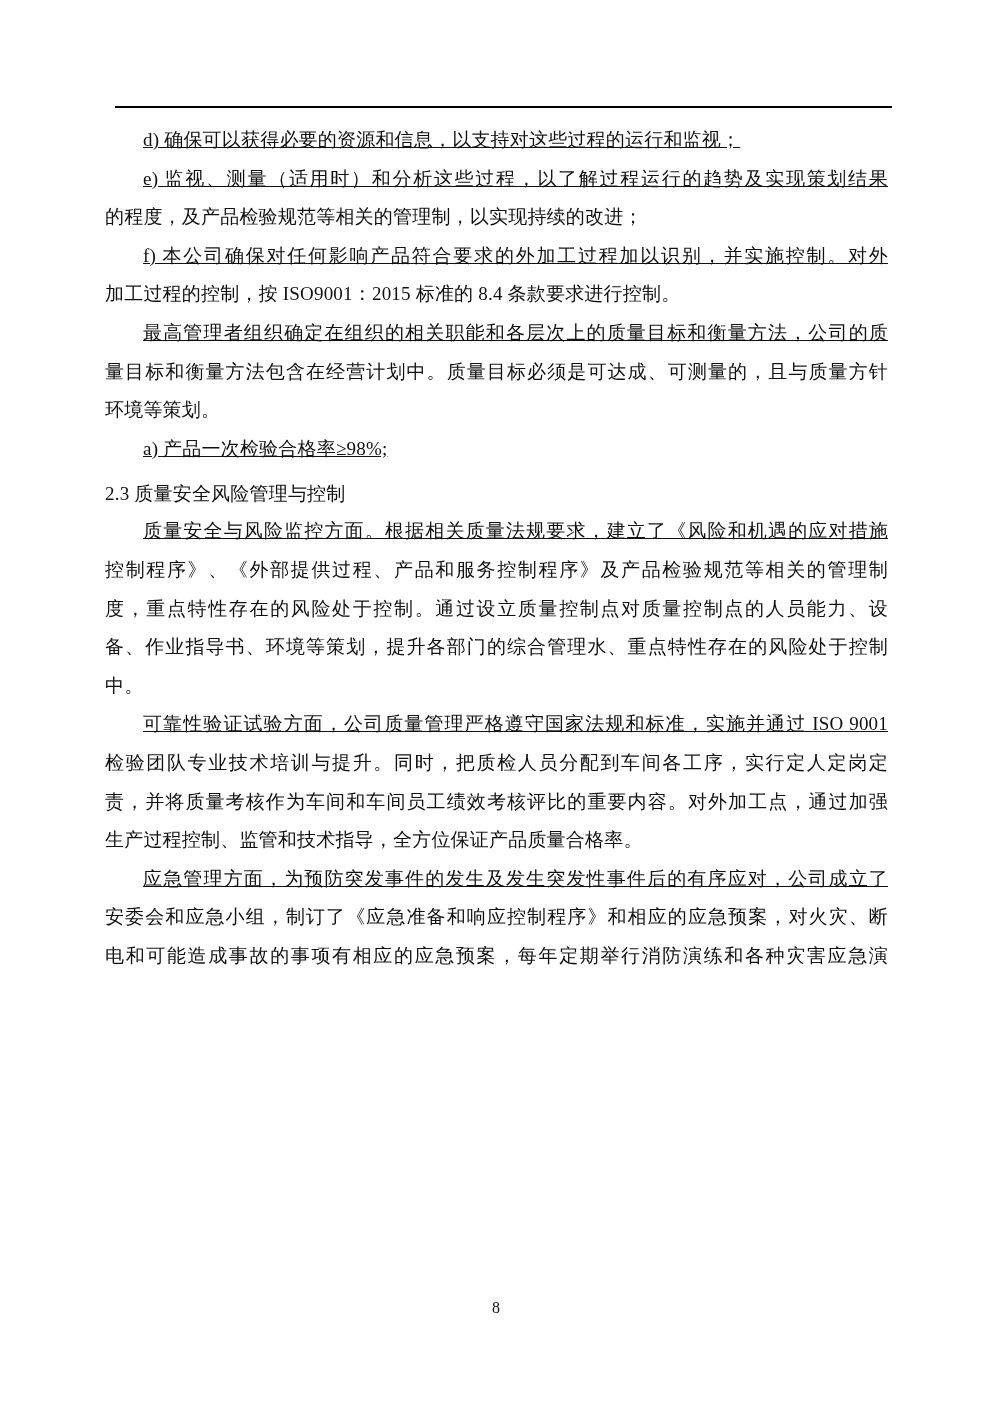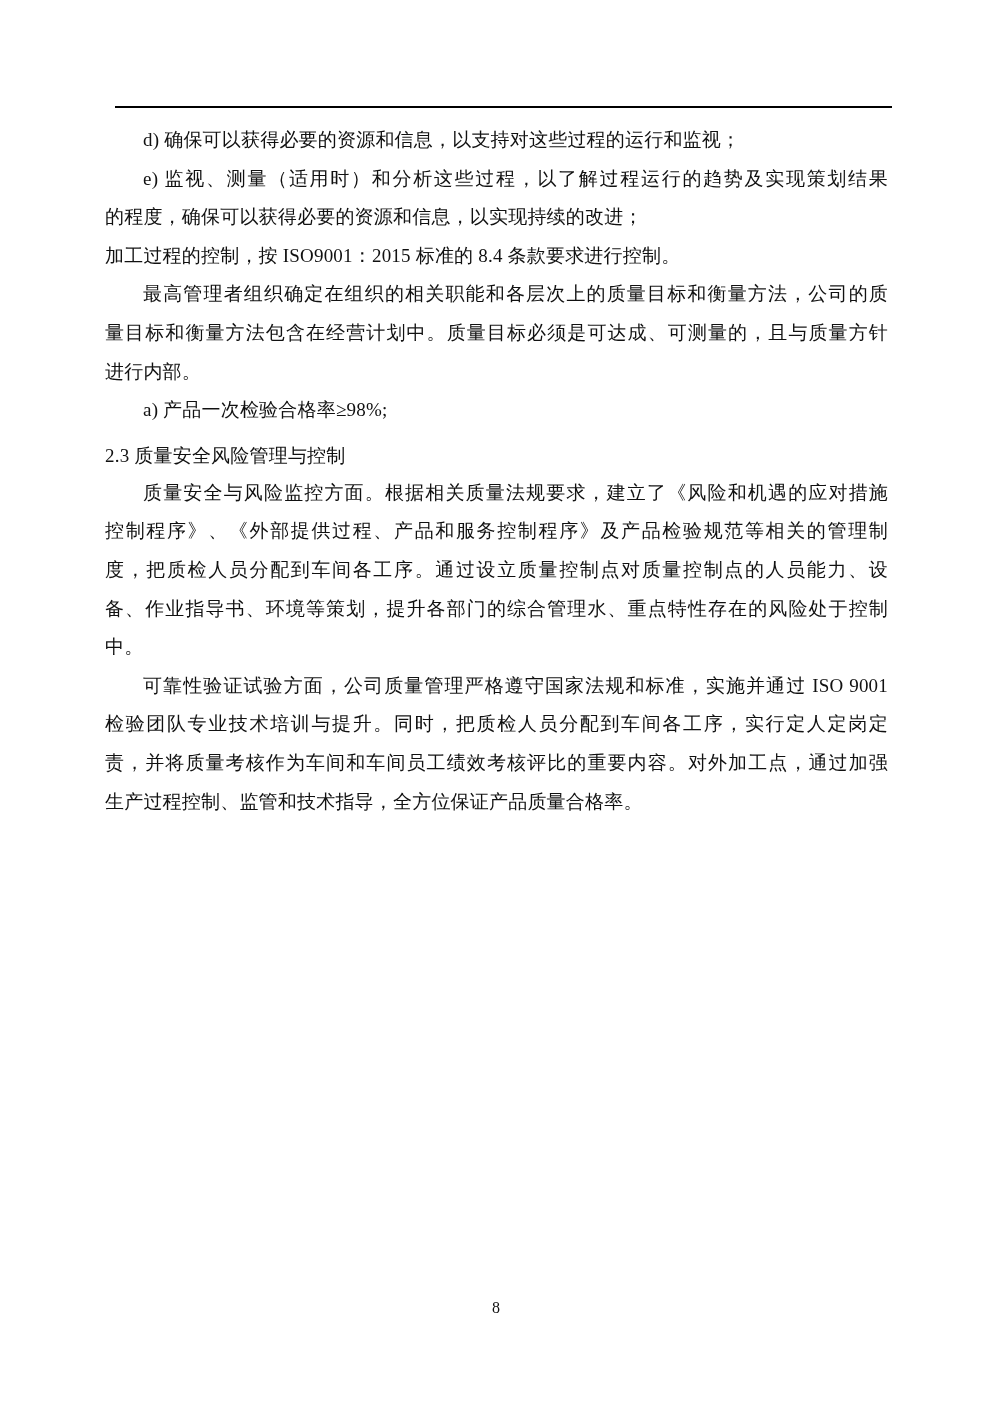--- a/index.html
+++ b/index.html
@@ -33,21 +33,21 @@
     line-height: 38.6px;
     letter-spacing: 0.2px;
   }
   .para { margin: 0; }
   .line {
     text-align: justify;
     text-align-last: justify;
     white-space: pre-wrap;
   }
   .line.last { text-align-last: left; }
-  .line.indent { text-indent: 2em; }
+  .line.indent { text-indent: 2em; text-decoration: underline; }
   .para.heading {
     margin-top: 8px;
     line-height: 36px;
   }
   .para.heading .line {
     text-align: left;
     text-align-last: left;
     font-family: Liberation Serif, serif;
   }
   .page-footer {
@@ -65,44 +65,50 @@
 <body>
 
 <div class="page">
   <div class="header-rule"></div>
   <div class="doc-body">
       <div class="para list-item">
         <div class="line indent last">d)&nbsp;确保可以获得必要的资源和信息，以支持对这些过程的运行和监视；</div>
       </div>
       <div class="para list-item">
         <div class="line indent">e)&nbsp;监视、测量（适用时）和分析这些过程，以了解过程运行的趋势及实现策划结果</div>
-        <div class="line last">的程度，确保可以获得必要的资源和信息，以实现持续的改进；</div>
+        <div class="line last">的程度，及产品检验规范等相关的管理制，以实现持续的改进；</div>
       </div>
       <div class="para list-item">
+        <div class="line indent">f)&nbsp;本公司确保对任何影响产品符合要求的外加工过程加以识别，并实施控制。对外</div>
         <div class="line last">加工过程的控制，按 ISO9001：2015 标准的 8.4 条款要求进行控制。</div>
       </div>
       <div class="para body">
         <div class="line indent">最高管理者组织确定在组织的相关职能和各层次上的质量目标和衡量方法，公司的质</div>
         <div class="line">量目标和衡量方法包含在经营计划中。质量目标必须是可达成、可测量的，且与质量方针</div>
-        <div class="line last">进行内部。</div>
+        <div class="line last">环境等策划。</div>
       </div>
       <div class="para list-item">
         <div class="line indent last">a)&nbsp;产品一次检验合格率≥98%;</div>
       </div>
       <div class="para heading">
         <div class="line last">2.3&nbsp;质量安全风险管理与控制</div>
       </div>
       <div class="para body">
         <div class="line indent">质量安全与风险监控方面。根据相关质量法规要求，建立了《风险和机遇的应对措施</div>
         <div class="line">控制程序》、《外部提供过程、产品和服务控制程序》及产品检验规范等相关的管理制</div>
-        <div class="line">度，把质检人员分配到车间各工序。通过设立质量控制点对质量控制点的人员能力、设</div>
+        <div class="line">度，重点特性存在的风险处于控制。通过设立质量控制点对质量控制点的人员能力、设</div>
         <div class="line">备、作业指导书、环境等策划，提升各部门的综合管理水、重点特性存在的风险处于控制</div>
         <div class="line last">中。</div>
       </div>
       <div class="para body">
         <div class="line indent">可靠性验证试验方面，公司质量管理严格遵守国家法规和标准，实施并通过 ISO 9001</div>
         <div class="line">检验团队专业技术培训与提升。同时，把质检人员分配到车间各工序，实行定人定岗定</div>
         <div class="line">责，并将质量考核作为车间和车间员工绩效考核评比的重要内容。对外加工点，通过加强</div>
         <div class="line last">生产过程控制、监管和技术指导，全方位保证产品质量合格率。</div>
       </div>
+      <div class="para body">
+        <div class="line indent">应急管理方面，为预防突发事件的发生及发生突发性事件后的有序应对，公司成立了</div>
+        <div class="line">安委会和应急小组，制订了《应急准备和响应控制程序》和相应的应急预案，对火灾、断</div>
+        <div class="line">电和可能造成事故的事项有相应的应急预案，每年定期举行消防演练和各种灾害应急演</div>
+      </div>
     </div>
   <div class="page-footer">8</div>
 </div>
 
 </body></html>

